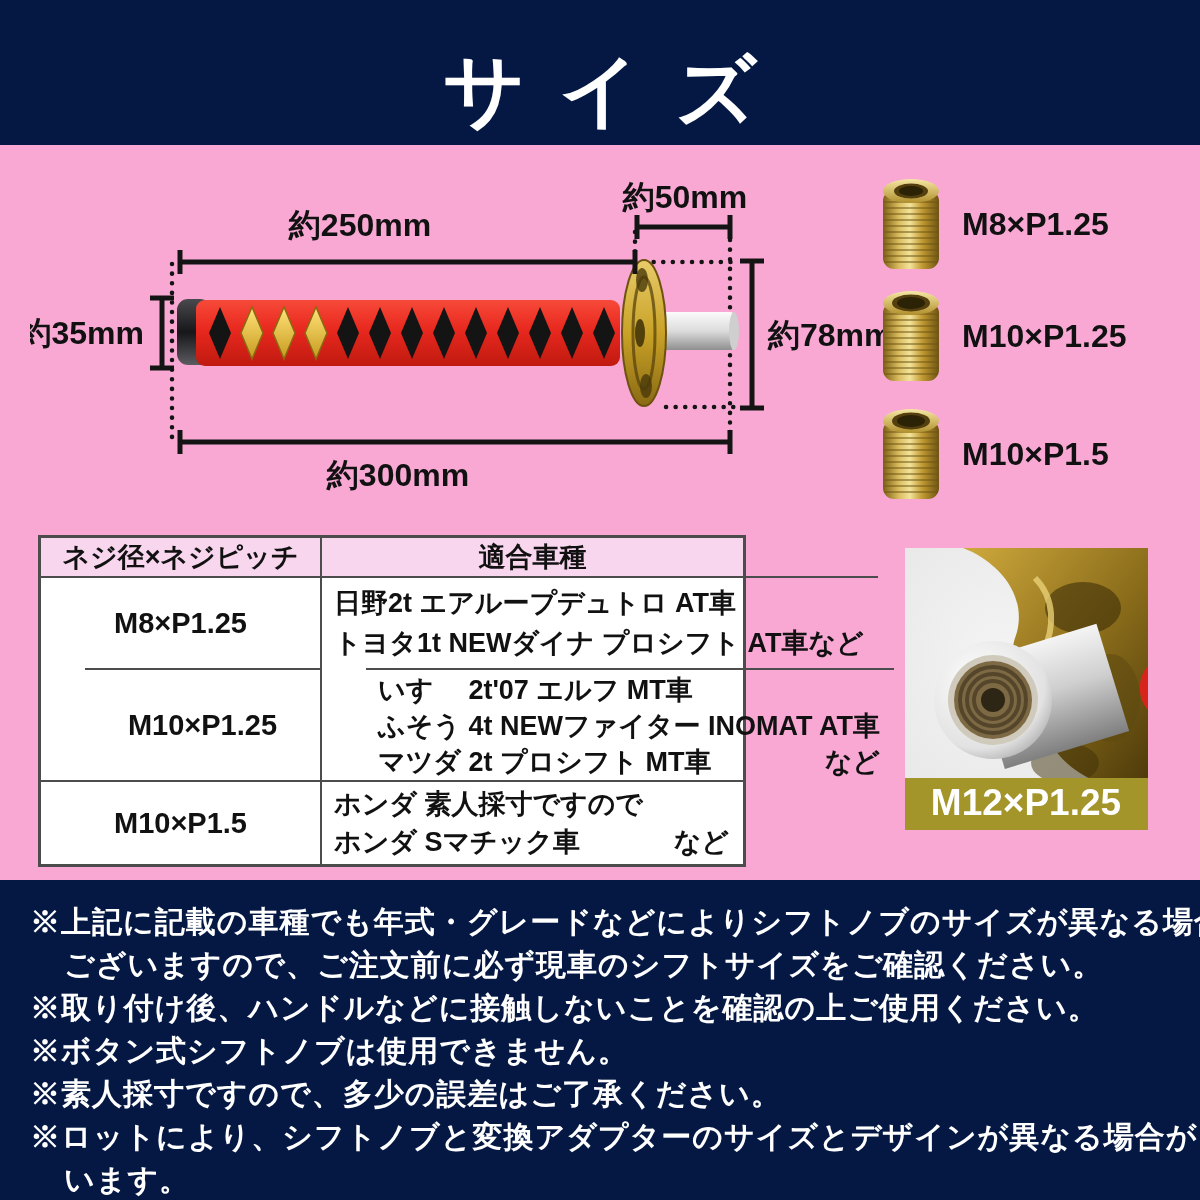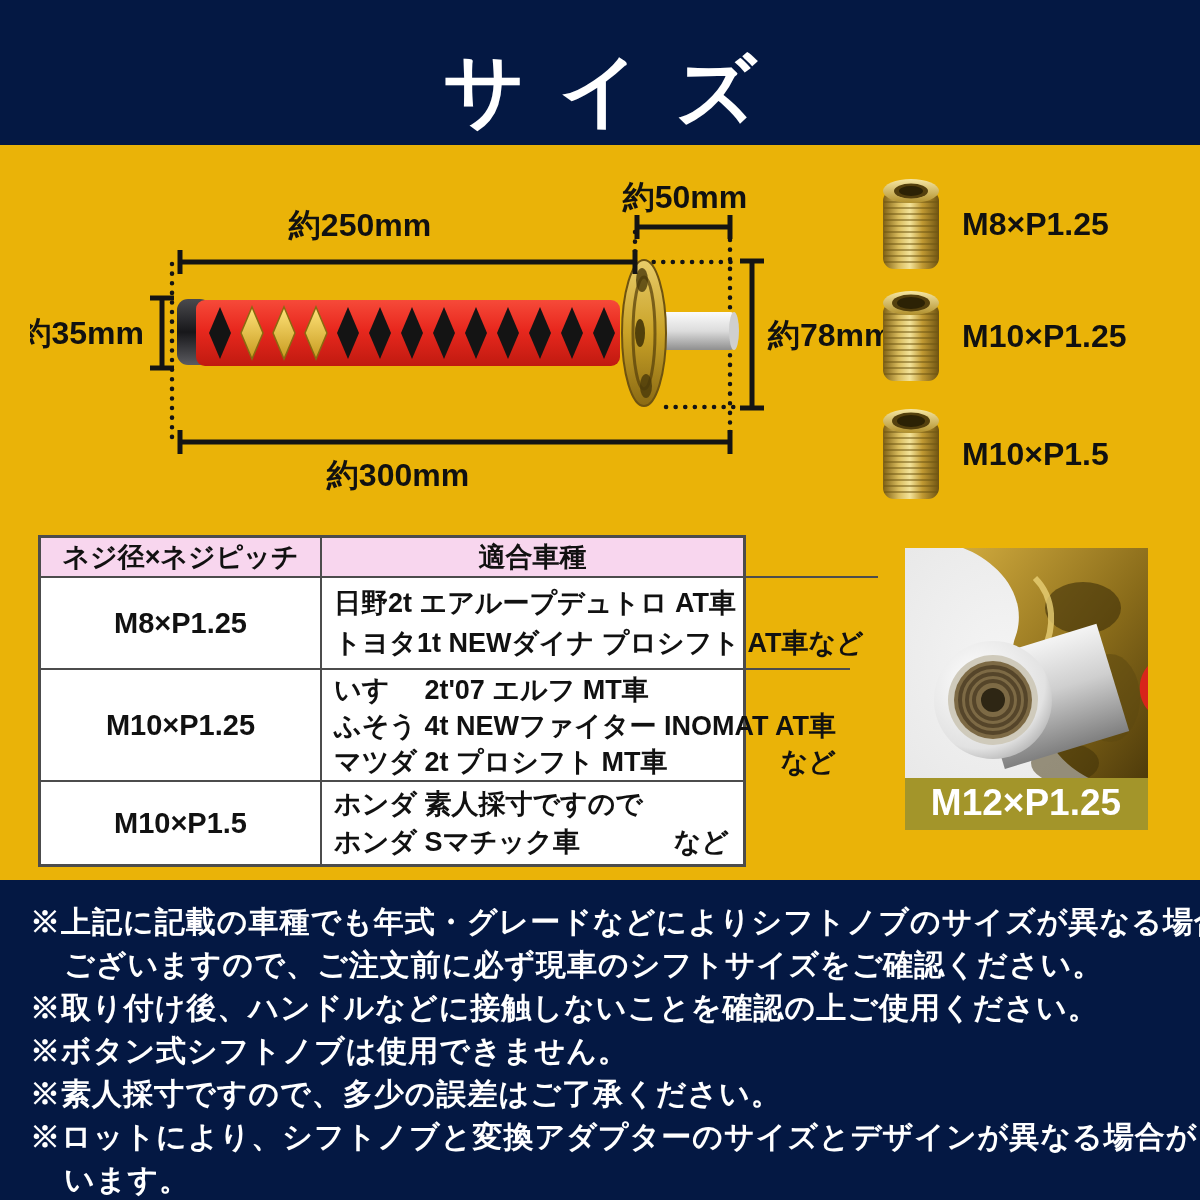--- a/index.html
+++ b/index.html
@@ -10,21 +10,21 @@
   
   .hdr{
     position:absolute;left:0;top:0;width:1200px;height:183px;
     background:#041843;display:flex;align-items:center;justify-content:center;
   }
   .hdr h1{
     margin:0;color:#ffffff;font-family:"DejaVu Serif","Liberation Serif",serif;
     font-size:80px;font-weight:700;letter-spacing:34px;padding-left:34px;
   }
   
-  .main{position:absolute;left:0;top:145px;width:1200px;height:735px;background:#eab308;}
+  .main{position:absolute;left:0;top:145px;width:1200px;height:735px;background:#f9a8d4;}
   .diagram{position:absolute;left:30px;top:15px;width:860px;height:350px;}
   .diagram svg text{font-family:"Liberation Sans",sans-serif;font-weight:700;fill:#111;}
 
   
   .adapters{position:absolute;left:880px;top:25px;width:320px;height:500px;}
   .adapter-row{position:absolute;left:0;display:flex;align-items:center;gap:20px;height:100px;}
   .adapter-row.r1{top:4px;}
   .adapter-row.r2{top:116px;}
   .adapter-row.r3{top:234px;}
   .adapter-label{font-size:32px;font-weight:700;color:#111;white-space:nowrap;}
@@ -39,21 +39,21 @@
   .t-cell{box-sizing:border-box;}
   .t-cell.c1{border-right:2px solid #4c4c4c;display:flex;align-items:center;justify-content:center;}
   .t-head .t-cell{background:#f8d6ee;height:38px;display:flex;align-items:center;justify-content:center;
     font-size:27px;font-weight:700;color:#111;}
   .t-head .t-cell.c1{justify-content:center;}
   .size-txt{font-size:29px;font-weight:700;color:#111;}
   .veh{display:flex;flex-direction:column;justify-content:space-evenly;padding:2px 14px 2px 12px;}
   .veh-line{display:flex;justify-content:space-between;align-items:center;
     font-size:27px;font-weight:700;color:#111;white-space:nowrap;text-align:right;}
   .r-h1{height:92px;}
-  .r-h2{height:112px;}
+  .r-h2{height:112px;margin-left:44px;}
   .r-h3{height:84px;}
 
   
   .photo{position:absolute;left:905px;top:403px;width:243px;height:276px;}
   .photo svg text{font-family:"Liberation Sans",sans-serif;font-weight:700;}
 
   
   .ftr{
     position:absolute;left:0;top:880px;width:1200px;height:320px;
     background:#041843;box-sizing:border-box;padding:20px 28px 0 30px;

